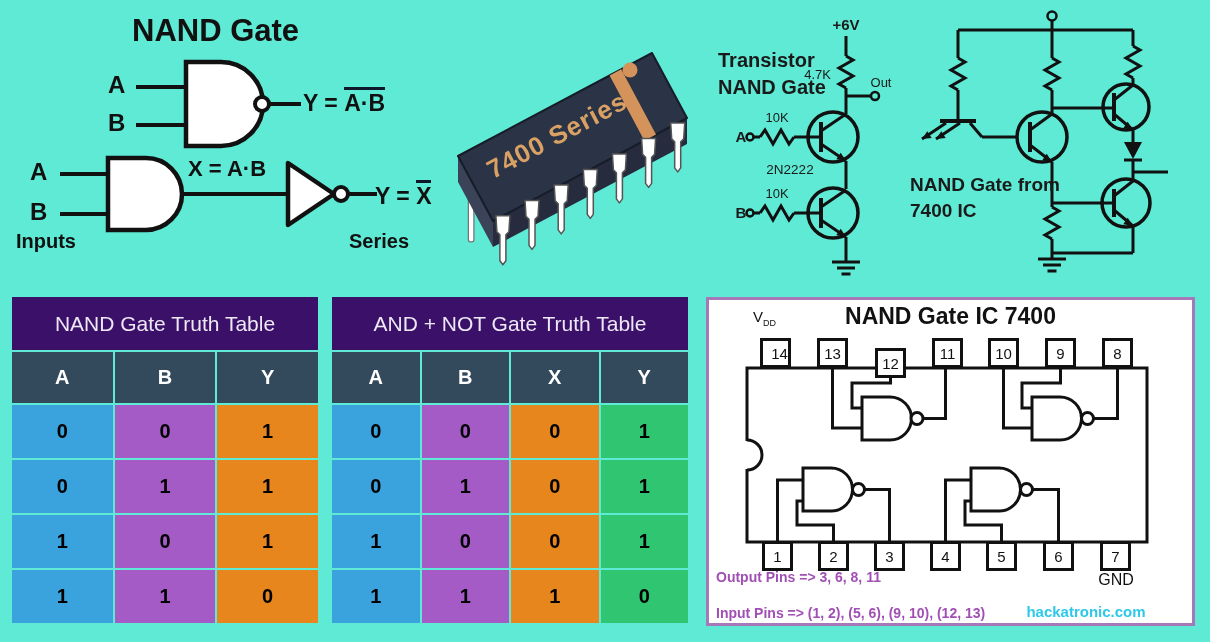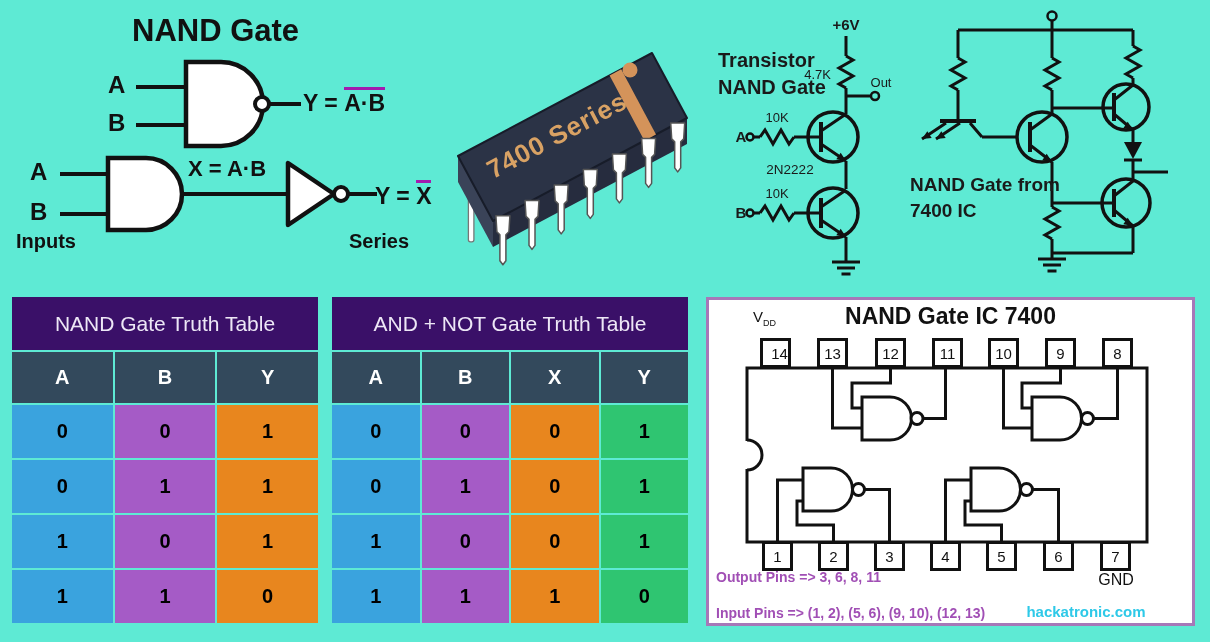--- a/index.html
+++ b/index.html
@@ -1,20 +1,20 @@
 <!DOCTYPE html>
 <html><head>
 <meta charset="utf-8">
 <style>
   html,body{margin:0;padding:0;background:#fff;}
   .stage{position:relative;width:1210px;height:642px;background:#5eead4;overflow:hidden;
          font-family:"Liberation Sans",sans-serif;color:#111;}
   .abs{position:absolute;}
   .lbl{position:absolute;font-weight:bold;color:#111;white-space:nowrap;line-height:1.1;}
-  .ovl{display:inline-block;border-top:3px solid #a21caf;line-height:1.05;padding-top:1px;}
+  .ovl{display:inline-block;border-top:3px solid #0f172a;line-height:1.05;padding-top:1px;}
   
   .ttable{position:absolute;top:297px;}
   .ttitle{height:53px;margin-bottom:2px;background:#3A1068;color:#EDE7F6;
           font-size:21px;font-weight:normal;display:flex;align-items:center;justify-content:center;}
   .tgrid{display:grid;gap:2px;}
   .th{height:51px;background:#33495C;color:#fff;font-size:20px;font-weight:bold;
       display:flex;align-items:center;justify-content:center;}
   .td{height:53px;font-size:20px;font-weight:bold;color:#000;
       display:flex;align-items:center;justify-content:center;}
   .c-blue{background:#3AA3DE;} .c-purple{background:#A55BC6;}
@@ -287,21 +287,21 @@
 
           <path d="M239.5 245 V183 H265 M295.5 245 V228 H259 V204 H265"></path>
           <path d="M265 171 H293 A21.5 21.5 0 0 1 293 214 H265 Z" fill="#fff"></path>
           <circle cx="320.5" cy="192.5" r="6" fill="#fff"></circle>
           <path d="M326.5 192.5 H352.5 V245"></path>
         </g>
       </svg>
 
       <div class="pinbox" style="left:54px;top:41px;padding-left:8px;">14</div>
       <div class="pinbox" style="left:111px;top:41px;">13</div>
-      <div class="pinbox" style="left:169px;top:41px;">12</div>
+      <div class="pinbox" style="left:169px;top:51px;">12</div>
       <div class="pinbox" style="left:226px;top:41px;">11</div>
       <div class="pinbox" style="left:282px;top:41px;">10</div>
       <div class="pinbox" style="left:339px;top:41px;">9</div>
       <div class="pinbox" style="left:396px;top:41px;">8</div>
 
       <div class="pinbox" style="left:56px;top:244px;">1</div>
       <div class="pinbox" style="left:112px;top:244px;">2</div>
       <div class="pinbox" style="left:168px;top:244px;">3</div>
       <div class="pinbox" style="left:224px;top:244px;">4</div>
       <div class="pinbox" style="left:280px;top:244px;">5</div>

